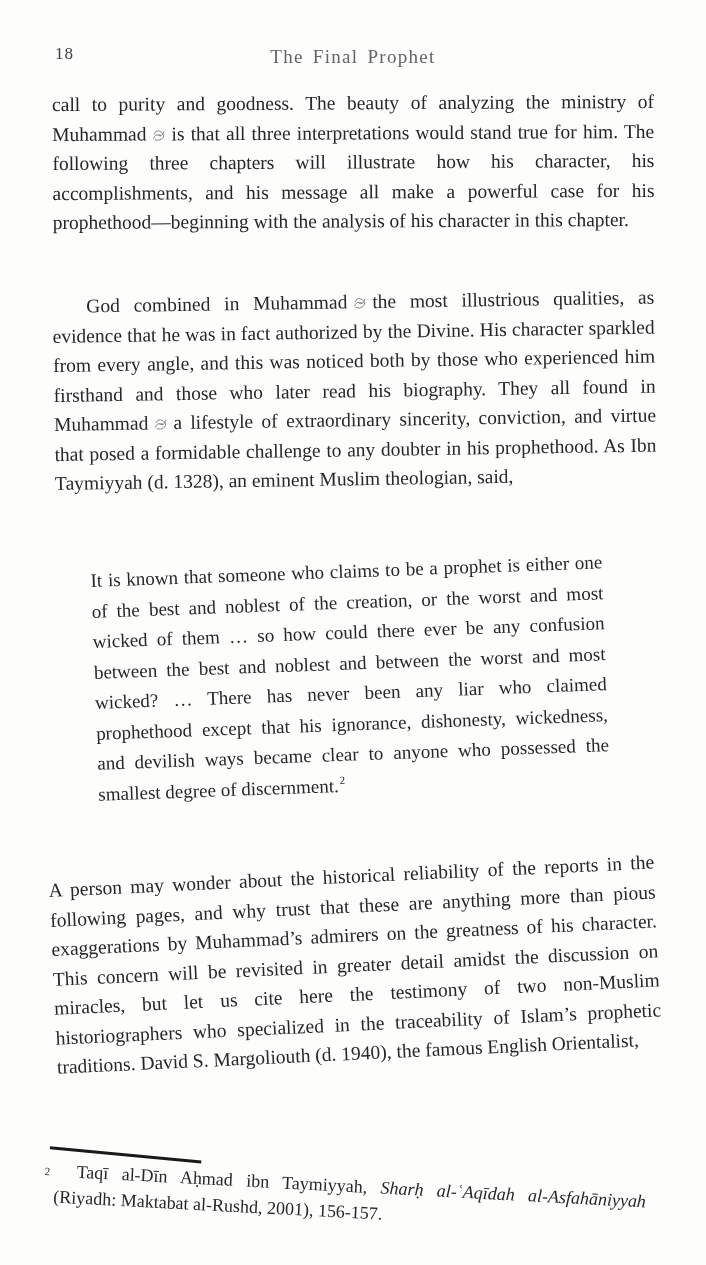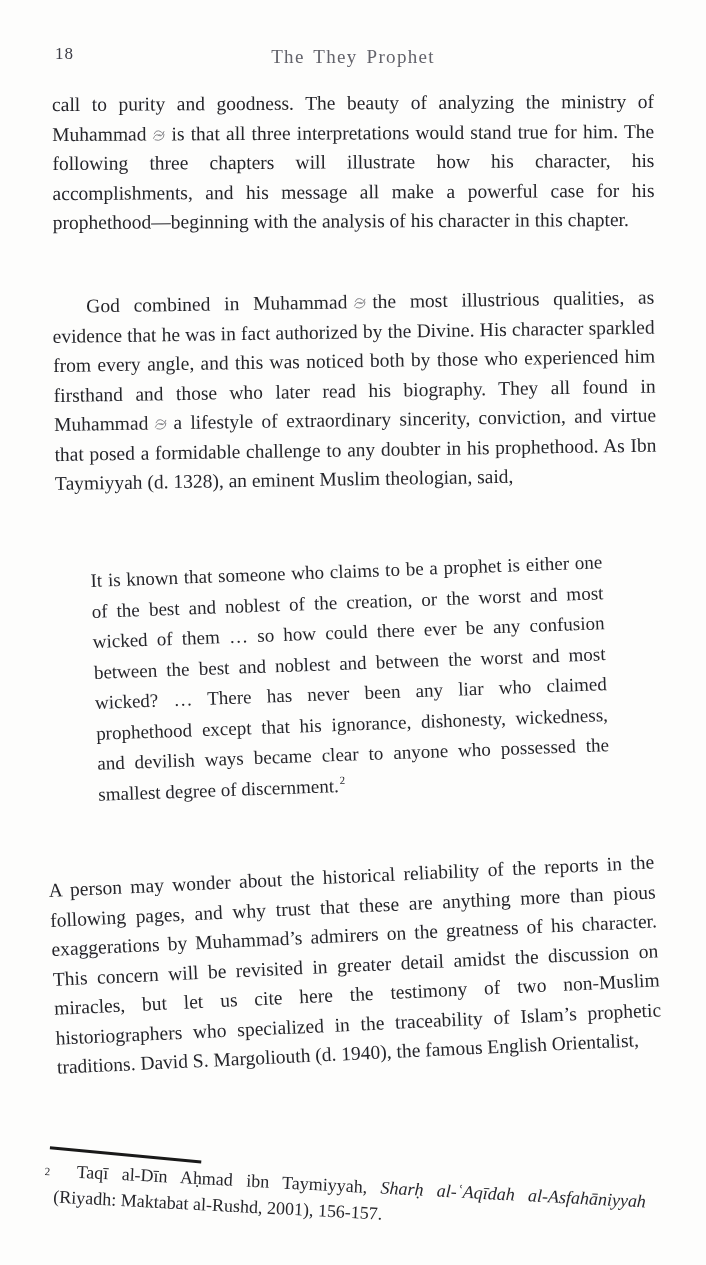--- a/index.html
+++ b/index.html
@@ -68,21 +68,21 @@
     text-indent:22px;text-align:justify;
   }
   .fn-text i{font-style:italic;}
 </style>
 </head>
 <body>
 
 <div class="page">
 
   <div class="page-number">18</div>
-  <div class="running-header">The They Prophet</div>
+  <div class="running-header">The Final Prophet</div>
 
   <p class="para para1"><span>call to purity and goodness. The beauty of analyzing the ministry of Muhammad</span><span class="honorific" title="ﷺ"><svg viewBox="0 0 20 17" fill="none" stroke="#5b5b60" stroke-width="1.2" stroke-linecap="round">
           <path d="M3 13 q3 -7 7 -4 t7 -5"></path>
           <path d="M4 7 q2 -5 6 -4 q4 1 6 4"></path>
           <path d="M5 15 q5 2 9 -1 q3 -2 3 -6"></path>
           <path d="M9 9 q2 -2 4 0"></path>
         </svg></span><span>is that all three interpretations would stand true for him. The following three chapters will illustrate how his character, his accomplishments, and his message all make a powerful case for his prophethood—beginning with the analysis of his character in this chapter.</span></p>
 
   <p class="para para2"><span>God combined in Muhammad</span><span class="honorific" title="ﷺ"><svg viewBox="0 0 20 17" fill="none" stroke="#5b5b60" stroke-width="1.2" stroke-linecap="round">
           <path d="M3 13 q3 -7 7 -4 t7 -5"></path>

